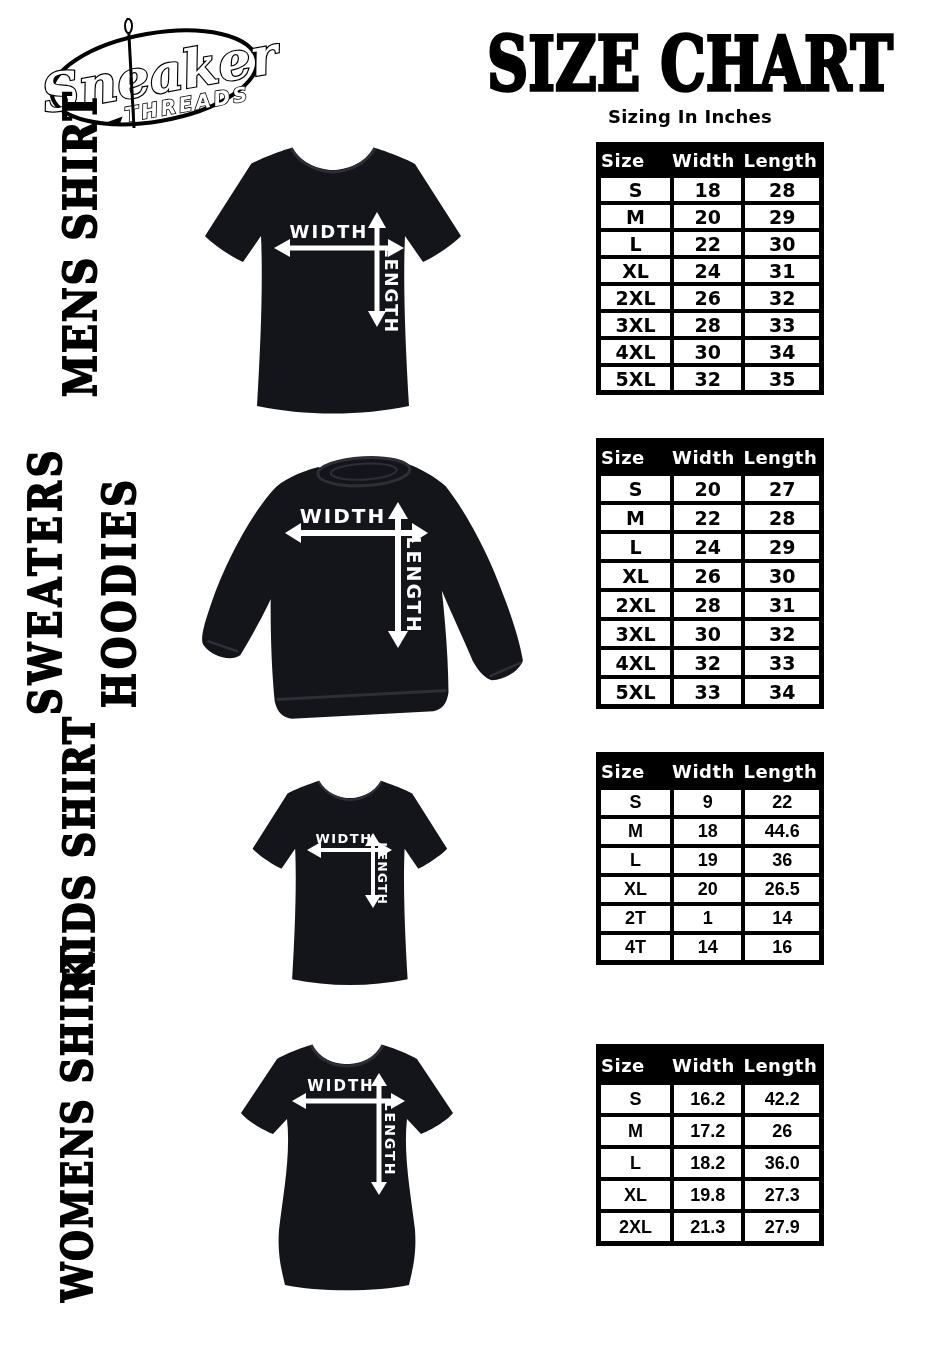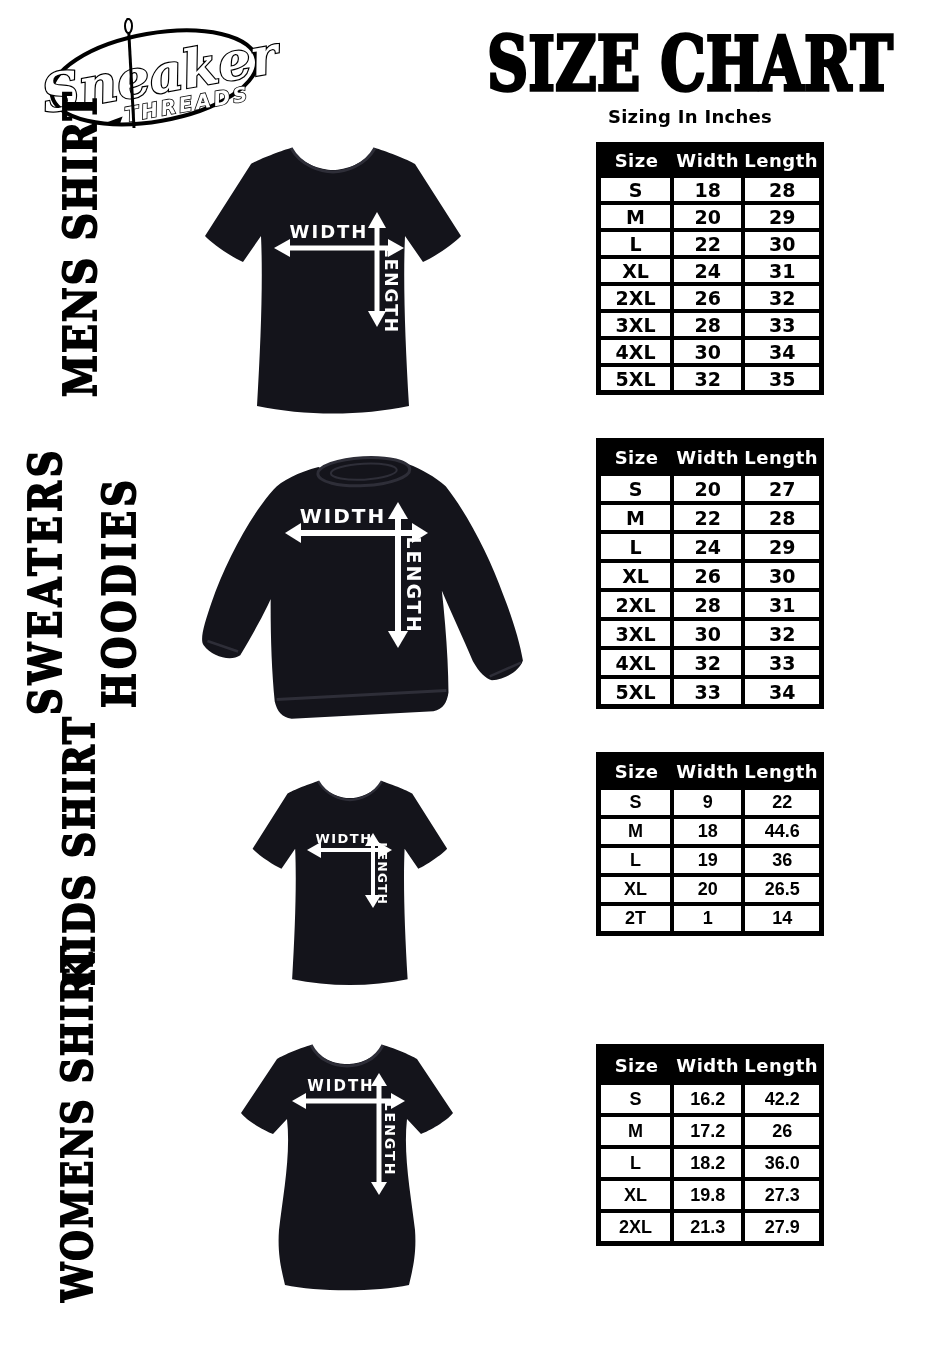--- a/index.html
+++ b/index.html
@@ -32,21 +32,21 @@
   .g-mens  {left:195px;top:140px;}
   .g-sweat {left:175px;top:435px;}
   .g-kids  {left:245px;top:775px;}
   .g-womens{left:225px;top:1035px;}
   .arrow-text{fill:#fff;font-family:"DejaVu Sans",sans-serif;font-weight:bold;}
 
   
   table.size-table{position:absolute;width:228px;border-collapse:collapse;
         border:5px solid #000;background:#000;table-layout:fixed;}
   table.size-table th{background:#000;color:#fff;font-family:"DejaVu Sans",sans-serif;
-        font-weight:bold;font-size:18px;letter-spacing:0.5px;text-align:center;padding:2px 0;}
+        font-weight:bold;font-size:18px;letter-spacing:0.5px;text-align:left;padding:2px 0;}
   table.size-table td{background:#fff;color:#000;border:4px solid #000;text-align:center;
         font-family:"DejaVu Sans",sans-serif;font-weight:bold;font-size:19px;padding:0;}
   table.alt td{font-family:"Liberation Sans",sans-serif;font-size:18px;}
   .t-mens  {left:596px;top:142px;}  .t-mens th{height:23px}  .t-mens td{height:23px}
   .t-sweat {left:596px;top:438px;}  .t-sweat th{height:25px} .t-sweat td{height:25px}
   .t-kids  {left:596px;top:752px;}  .t-kids th{height:25px}  .t-kids td{height:25px}
   .t-womens{left:596px;top:1044px;} .t-womens th{height:28px}.t-womens td{height:28px}
 </style>
 </head>
 <body>
@@ -315,20 +315,25 @@
         <tr>
           <td>XL</td>
           <td>20</td>
           <td>26.5</td>
         </tr>
         <tr>
           <td>2T</td>
           <td>1</td>
           <td>14</td>
         </tr>
+        <tr>
+          <td>4T</td>
+          <td>14</td>
+          <td>16</td>
+        </tr>
       </tbody>
   </table>
 
   <table class="size-table alt t-womens">
     <colgroup>
         <col style="width:33%">
         <col style="width:32%">
         <col style="width:35%">
       </colgroup>
     <thead>

